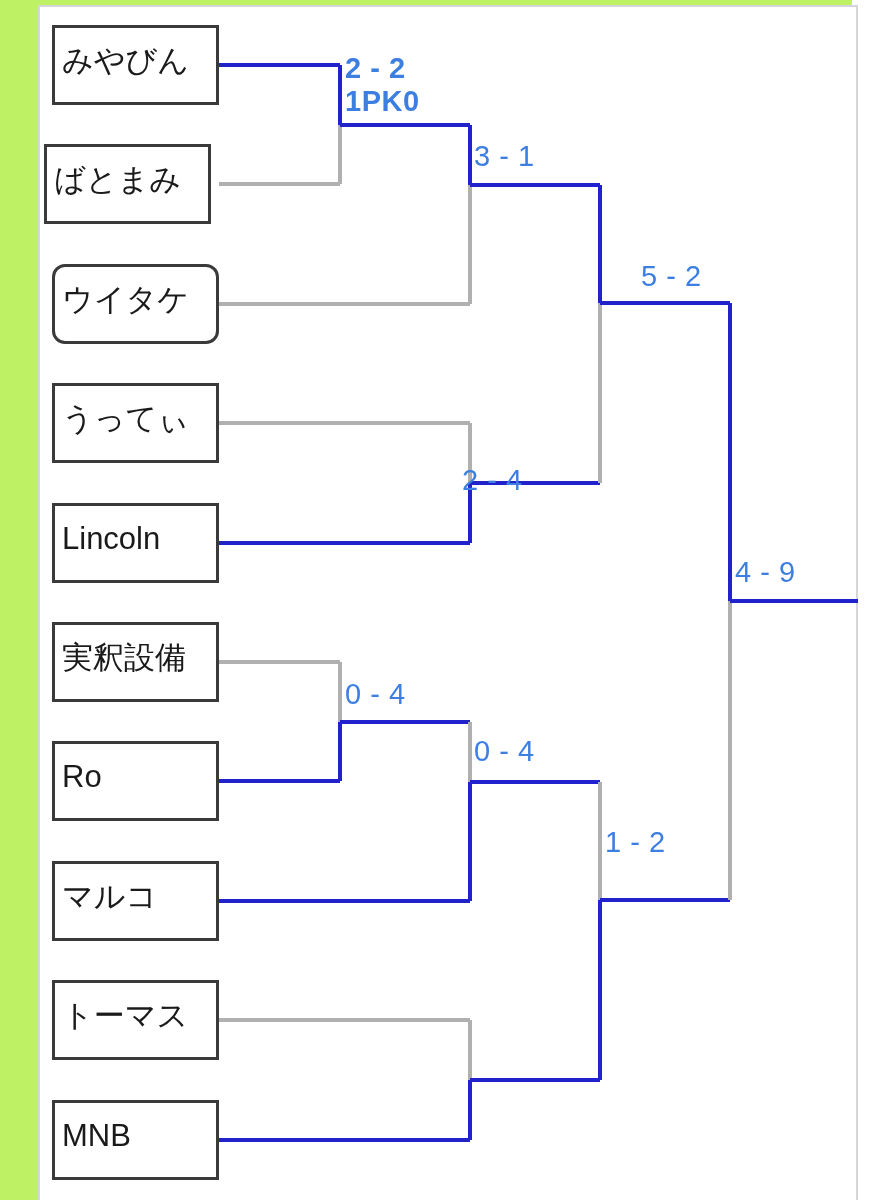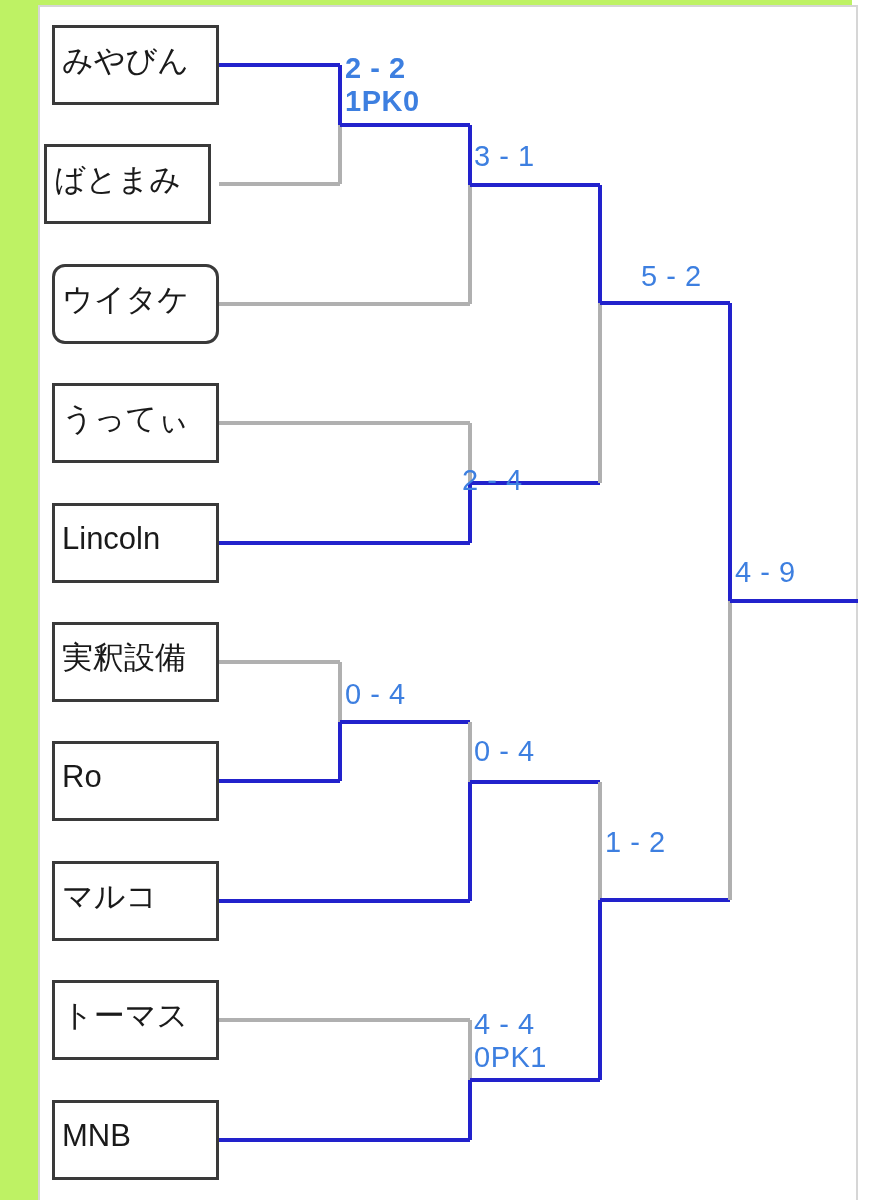--- a/index.html
+++ b/index.html
@@ -139,19 +139,17 @@
       <span class="team-label">MNB</span>
     </div>
 
     <div class="score" style="left: 345px; top: 52px; color: rgb(61, 127, 224); font-weight: bold;">2 - 2
 1PK0</div>
     <div class="score" style="left: 474px; top: 140px; color: rgb(61, 127, 224);">3 - 1</div>
     <div class="score" style="left: 462px; top: 440px; color: rgb(61, 127, 224); margin-top: 24px;">2 - 4</div>
     <div class="score" style="left: 605px; top: 260px; color: rgb(61, 127, 224); margin-left: 36px;">5 - 2</div>
     <div class="score" style="left: 345px; top: 678px; color: rgb(61, 127, 224);">0 - 4</div>
     <div class="score" style="left: 474px; top: 735px; color: rgb(61, 127, 224);">0 - 4</div>
-    <div class="score" style="left: 474px; top: 1008px; color: rgb(61, 127, 224);">4 - 4
-0PK1</div>
     <div class="score" style="left: 605px; top: 818px; color: rgb(61, 127, 224); margin-top: 8px;">1 - 2</div>
     <div class="score" style="left: 735px; top: 556px; color: rgb(61, 127, 224);">4 - 9</div>
 
   </div>
 </div>
 
 </body></html>

